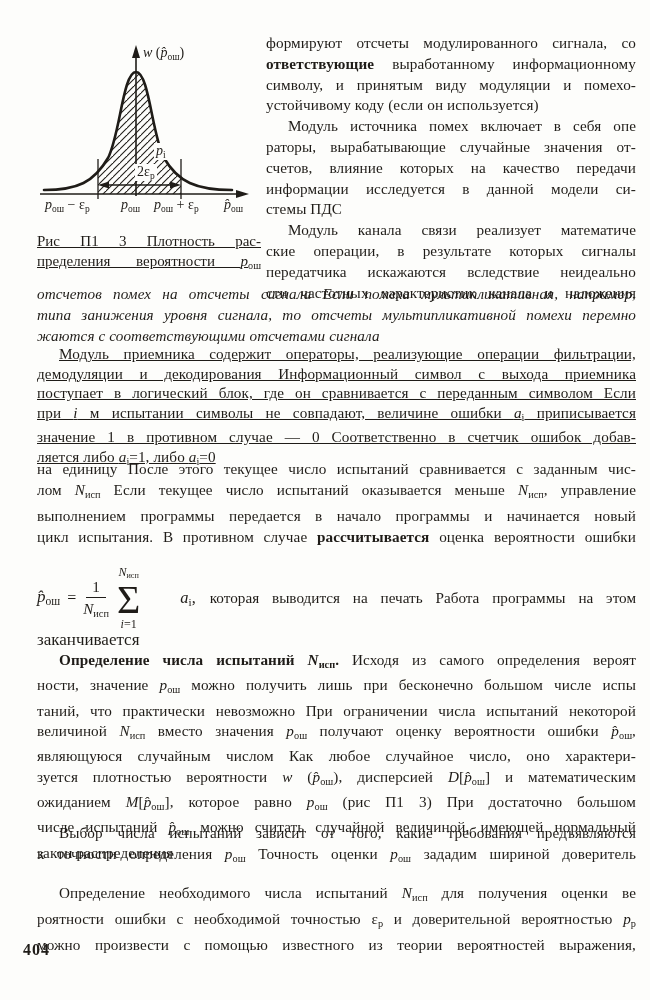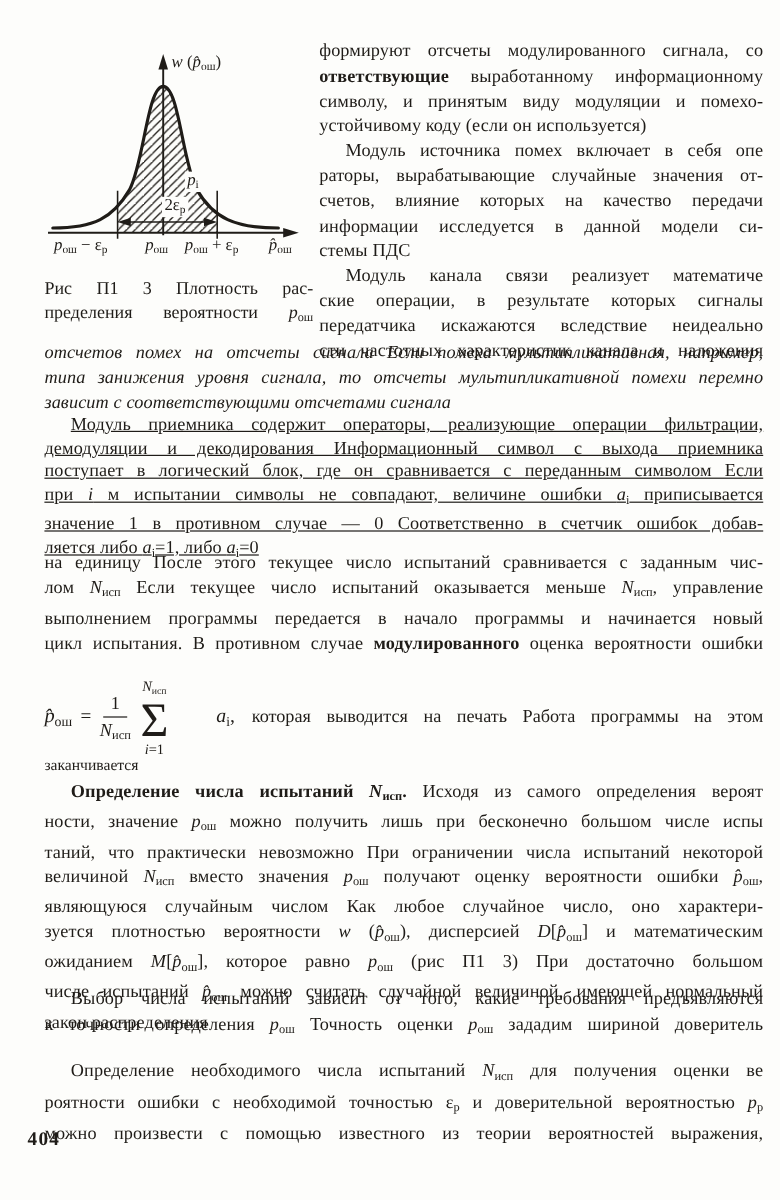--- a/index.html
+++ b/index.html
@@ -32,28 +32,28 @@
   .f-lhs{font-size:17px;}
   .f-eq{margin:0 7px;font-size:16px;}
   .f-frac{display:inline-flex;flex-direction:column;align-items:center;font-size:15.2px;margin-right:8px;}
   .f-num{padding:0 6px 1px 6px;border-bottom:1.4px solid #1f1c18;}
   .f-den{padding-top:2px;}
   .f-sum{display:inline-flex;flex-direction:column;align-items:center;margin-right:8px;}
   .f-lim{font-size:12px;line-height:12px;}
   .f-sigma{font-size:40px;line-height:36px;font-weight:400;}
   .f-term{font-size:16.5px;margin-right:4px;margin-left:32px;}
   .f-tail{flex:1;font-size:15.2px;text-align:justify;text-align-last:justify;margin-left:10px;}
-  #after-formula{left:37px;top:630px;width:599px;font-size:13px;}
+  #after-formula{left:37px;top:630px;width:599px;font-size:17px;}
   
   #figure{left:36px;top:44px;width:224px;height:172px;}
   #figure svg{position:absolute;left:0;top:0;}
   .fig-label{position:absolute;font-size:14px;white-space:nowrap;}
   .fig-label.boxed{background:#fdfdfb;padding:0 2px;}
   #fig-caption{left:37px;top:232px;width:224px;font-size:15px;}
-  #fig-caption .ln{line-height:19.5px;}
+  #fig-caption .ln{line-height:19.5px;text-decoration:underline;}
   
   #page-number{left:23px;top:941px;font-size:16px;font-weight:600;letter-spacing:1px;}
 </style>
 </head>
 <body>
 
 <div id="figure" class="abs">
   <svg width="224" height="172" viewBox="0 0 224 172">
     <defs>
       <pattern id="hatch" width="7" height="7" patternUnits="userSpaceOnUse">
@@ -109,37 +109,37 @@
   <span class="ln last">стемы ПДС</span>
   <span class="ln ind">Модуль канала связи реализует математиче</span>
   <span class="ln">ские операции, в результате которых сигналы</span>
   <span class="ln">передатчика искажаются вследствие неидеально</span>
   <span class="ln">сти частотных характеристик канала и наложения</span>
 </div>
 
 <div id="para-a" class="block" style="top:283px;">
   <span class="ln">отсчетов помех на отсчеты сигнала  Если помеха мультипликативная, например,</span>
   <span class="ln">типа занижения уровня сигнала, то отсчеты мультипликативной помехи перемно</span>
-  <span class="ln last">зависит с соответствующими отсчетами сигнала</span>
+  <span class="ln last">жаются с соответствующими отсчетами сигнала</span>
 </div>
 
 <div id="para-b" class="block" style="top:344px;">
   <span class="ln ind">Модуль приемника содержит операторы, реализующие операции фильтрации,</span>
   <span class="ln">демодуляции и декодирования  Информационный символ с выхода приемника</span>
   <span class="ln">поступает в логический блок, где он сравнивается с переданным символом  Если</span>
   <span class="ln">при <i>i</i> м испытании символы не совпадают,  величине ошибки <i>a</i><sub>i</sub>  приписывается</span>
   <span class="ln">значение 1  в противном случае — 0  Соответственно в счетчик ошибок добав-</span>
   <span class="ln last">ляется либо <i>a</i><sub>i</sub>=1, либо <i>a</i><sub>i</sub>=0</span>
 </div>
 
 <div id="para-c" class="block" style="top:458px;">
   <span class="ln">на единицу  После этого текущее число испытаний сравнивается с заданным чис-</span>
   <span class="ln">лом <i>N</i><sub>исп</sub>  Если текущее число испытаний оказывается меньше <i>N</i><sub>исп</sub>, управление</span>
   <span class="ln">выполнением программы передается в начало программы и начинается новый</span>
-  <span class="ln">цикл испытания. В противном случае <b>модулированного</b> оценка вероятности ошибки</span>
+  <span class="ln">цикл испытания. В противном случае <b>рассчитывается</b> оценка вероятности ошибки</span>
 </div>
 
 <div id="formula-row" class="abs">
   <span class="f-lhs"><i>p̂</i><sub>ош</sub></span>
   <span class="f-eq">=</span>
   <span class="f-frac">
     <span class="f-num">1</span>
     <span class="f-den"><i>N</i><sub>исп</sub></span>
   </span>
   <span class="f-sum">

